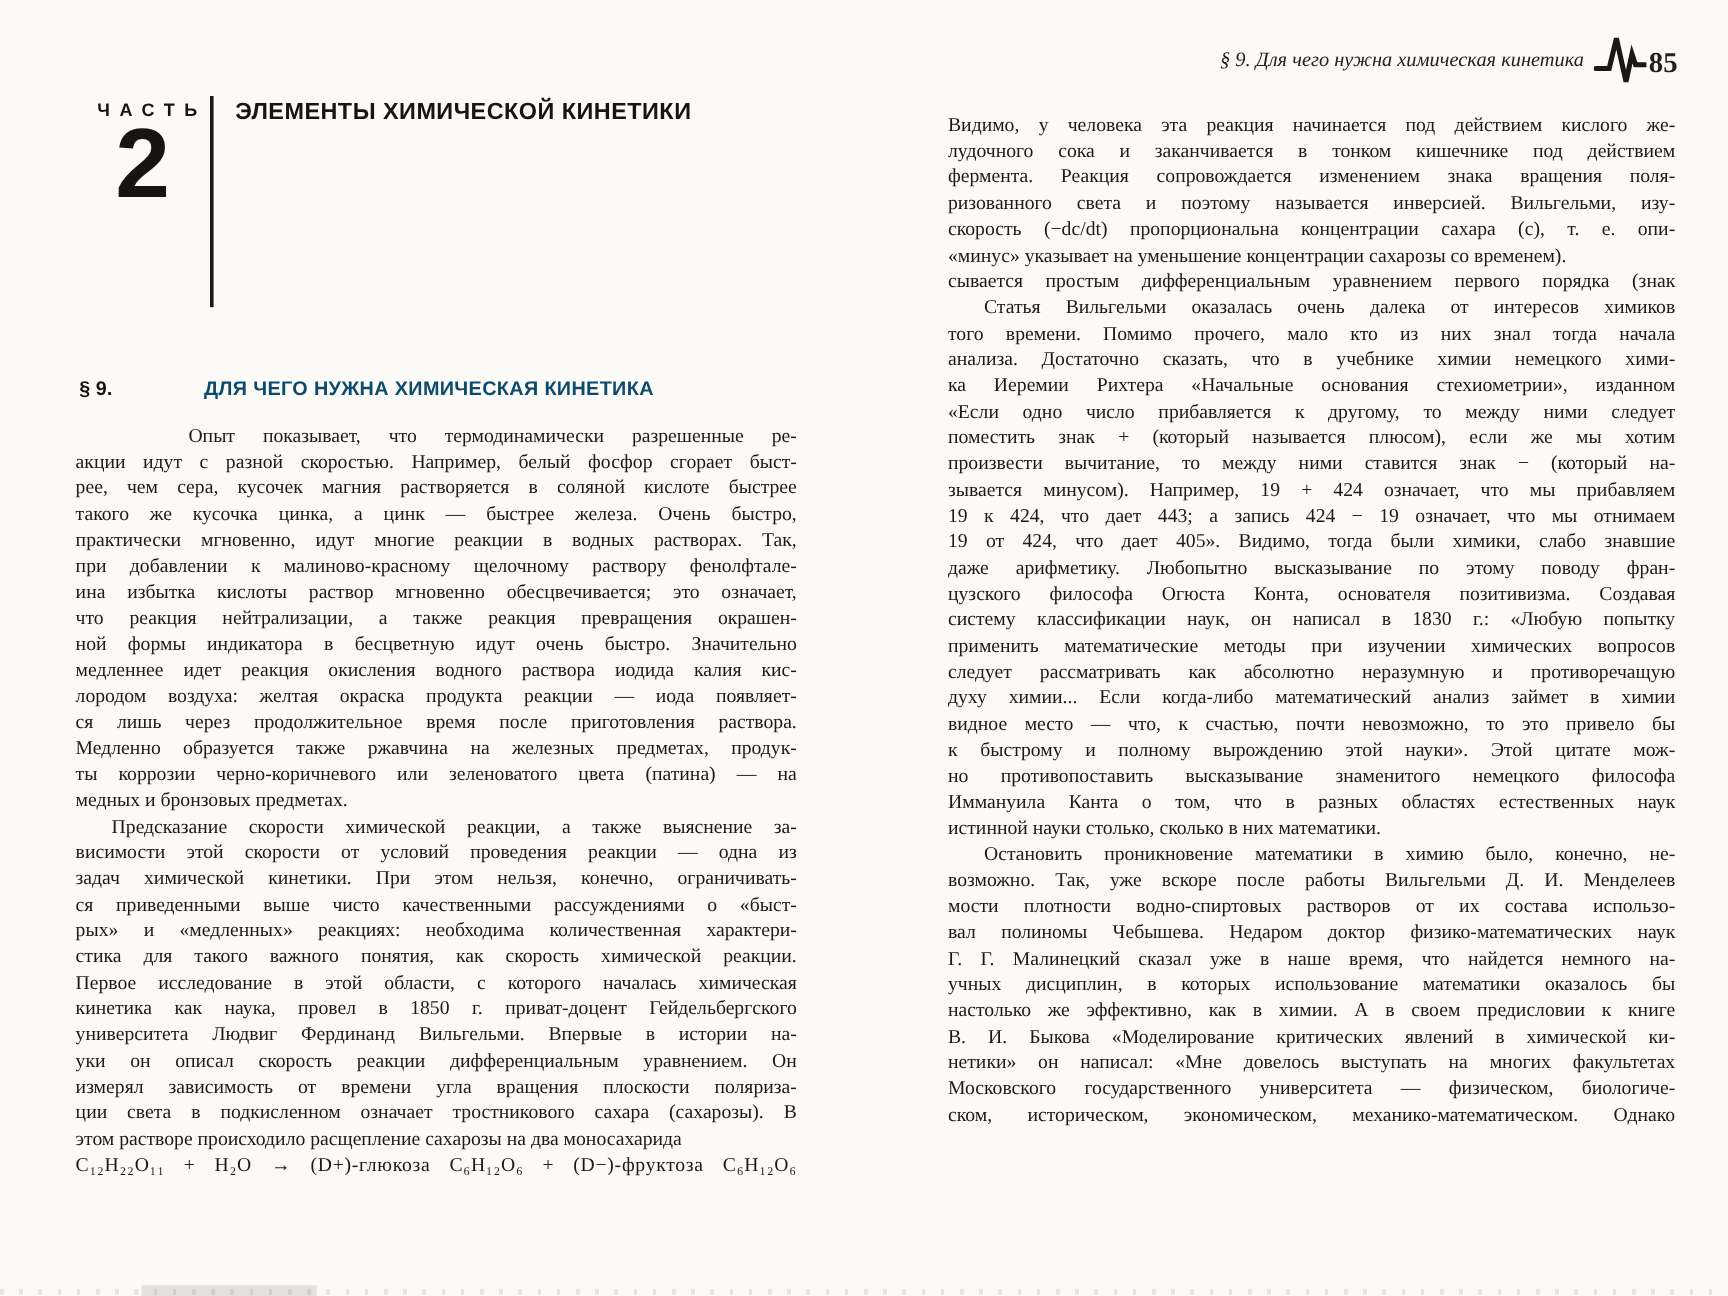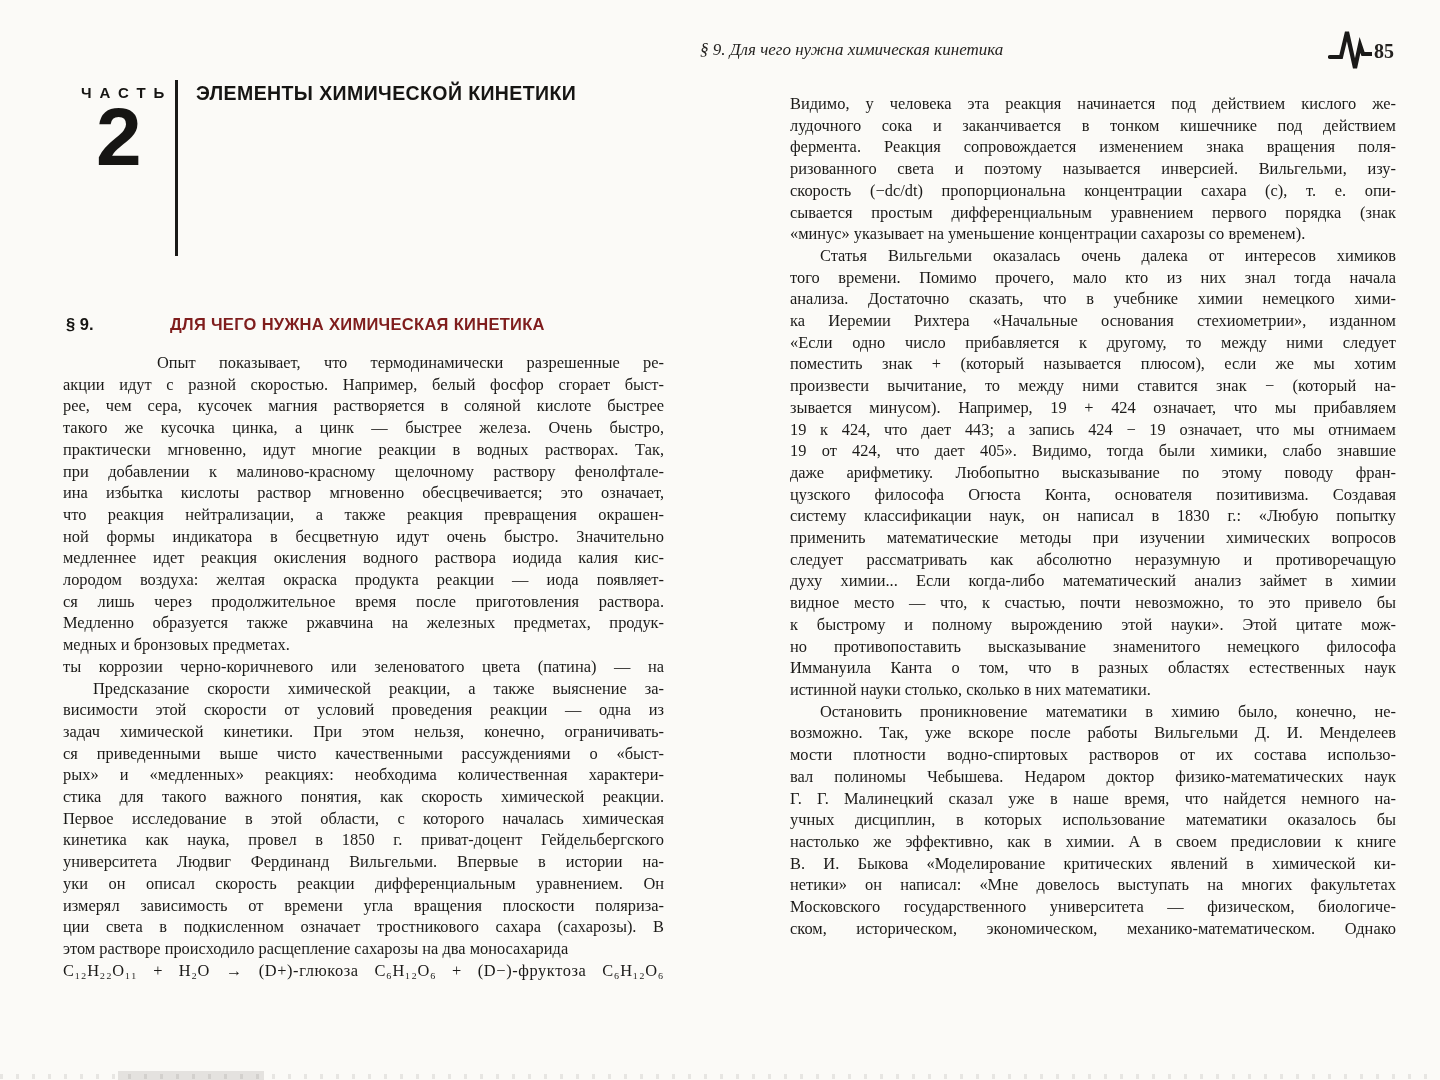--- a/index.html
+++ b/index.html
@@ -41,32 +41,33 @@
   
   .section-label {
     position: absolute; left: 66px; top: 315px;
     font-family: "Liberation Sans", sans-serif;
     font-weight: bold; font-size: 16.5px; color: #161513;
   }
   .section-title {
     position: absolute; left: 170px; top: 315px;
     font-family: "Liberation Sans", sans-serif;
     font-weight: bold; font-size: 16.5px; letter-spacing: 0.3px;
-    color: #7f1d1d;
+    color: #0c4a6e;
   }
 
   
   .running-header {
     position: absolute; left: 700px; top: 40px; width: 620px;
+    text-align: right;
     font-style: italic; font-size: 17px; color: #242220;
   }
   .pulse-icon { position: absolute; left: 1328px; top: 26px; }
   .page-number {
     position: absolute; left: 1374px; top: 40px;
-    font-weight: bold; font-size: 20px; color: #242220;
+    font-weight: bold; font-size: 24px; color: #242220;
   }
 
   
   .text-col { position: absolute; }
   .left-col  { left: 63px;  top: 352px; width: 601px; }
   .right-col { left: 790px; top: 93px;  width: 606px; }
   .line {
     font-size: 16.4px; line-height: 21.7px;
     text-align: justify; text-align-last: justify;
     color: #1b1a18;
@@ -111,22 +112,22 @@
           <div class="line">такого же кусочка цинка, а цинк — быстрее железа. Очень быстро,</div>
           <div class="line">практически мгновенно, идут многие реакции в водных растворах. Так,</div>
           <div class="line">при добавлении к малиново-красному щелочному раствору фенолфтале-</div>
           <div class="line">ина избытка кислоты раствор мгновенно обесцвечивается; это означает,</div>
           <div class="line">что реакция нейтрализации, а также реакция превращения окрашен-</div>
           <div class="line">ной формы индикатора в бесцветную идут очень быстро. Значительно</div>
           <div class="line">медленнее идет реакция окисления водного раствора иодида калия кис-</div>
           <div class="line">лородом воздуха: желтая окраска продукта реакции — иода появляет-</div>
           <div class="line">ся лишь через продолжительное время после приготовления раствора.</div>
           <div class="line">Медленно образуется также ржавчина на железных предметах, продук-</div>
+          <div class="line">ты коррозии черно-коричневого или зеленоватого цвета (патина) — на</div>
           <div class="line last">медных и бронзовых предметах.</div>
-          <div class="line">ты коррозии черно-коричневого или зеленоватого цвета (патина) — на</div>
         </div>
         <div class="para">
           <div class="line ind">Предсказание скорости химической реакции, а также выяснение за-</div>
           <div class="line">висимости этой скорости от условий проведения реакции — одна из</div>
           <div class="line">задач химической кинетики. При этом нельзя, конечно, ограничивать-</div>
           <div class="line">ся приведенными выше чисто качественными рассуждениями о «быст-</div>
           <div class="line">рых» и «медленных» реакциях: необходима количественная характери-</div>
           <div class="line">стика для такого важного понятия, как скорость химической реакции.</div>
           <div class="line">Первое исследование в этой области, с которого началась химическая</div>
           <div class="line">кинетика как наука, провел в 1850 г. приват-доцент Гейдельбергского</div>
@@ -153,22 +154,22 @@
 
     <div class="page-number">85</div>
 
     <div class="text-col right-col">
         <div class="para">
           <div class="line">Видимо, у человека эта реакция начинается под действием кислого же-</div>
           <div class="line">лудочного сока и заканчивается в тонком кишечнике под действием</div>
           <div class="line">фермента. Реакция сопровождается изменением знака вращения поля-</div>
           <div class="line">ризованного света и поэтому называется инверсией. Вильгельми, изу-</div>
           <div class="line">скорость (−dc/dt) пропорциональна концентрации сахара (c), т. е. опи-</div>
+          <div class="line last">«минус» указывает на уменьшение концентрации сахарозы со временем).</div>
           <div class="line">сывается простым дифференциальным уравнением первого порядка (знак</div>
-          <div class="line last">«минус» указывает на уменьшение концентрации сахарозы со временем).</div>
         </div>
         <div class="para">
           <div class="line ind">Статья Вильгельми оказалась очень далека от интересов химиков</div>
           <div class="line">того времени. Помимо прочего, мало кто из них знал тогда начала</div>
           <div class="line">анализа. Достаточно сказать, что в учебнике химии немецкого хими-</div>
           <div class="line">ка Иеремии Рихтера «Начальные основания стехиометрии», изданном</div>
           <div class="line">«Если одно число прибавляется к другому, то между ними следует</div>
           <div class="line">поместить знак + (который называется плюсом), если же мы хотим</div>
           <div class="line">произвести вычитание, то между ними ставится знак − (который на-</div>
           <div class="line">зывается минусом). Например, 19 + 424 означает, что мы прибавляем</div>

